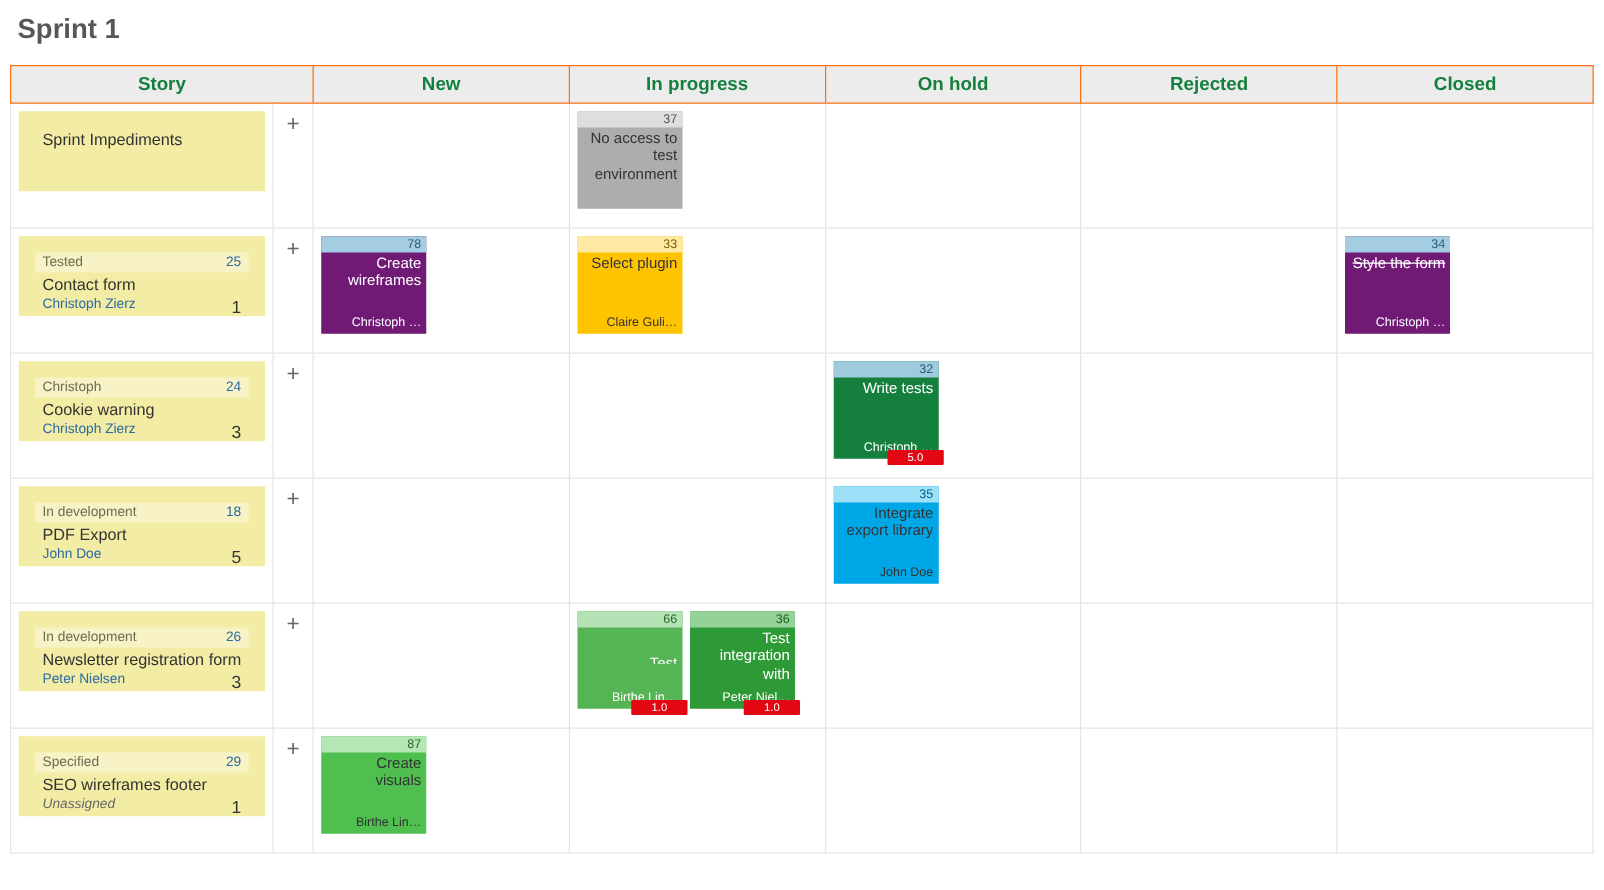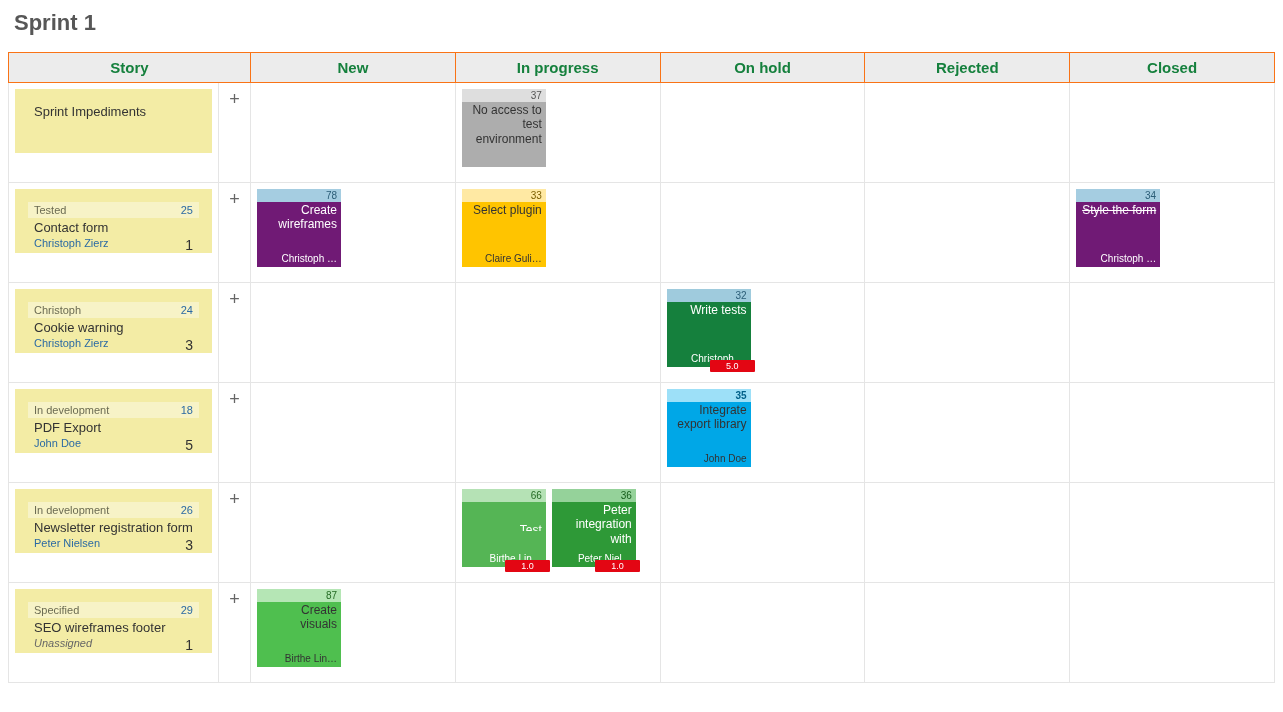--- a/index.html
+++ b/index.html
@@ -140,21 +140,21 @@
     padding: 0 16px;
     line-height: 12px;
     border-radius: 1px;
   }
   .strike { text-decoration: line-through; }
   
   .c-teal     { background: #701a75; } .c-teal     .task-header { background: #a5cde1; color:#2b5d77; }
   .c-tealdark { background: #15803d; } .c-tealdark .task-header { background: #9fcbdd; color:#2b5d77; }
   .c-yellow   { background: #ffc400; color:#333; } .c-yellow .task-header { background:#ffe9a3; color:#7a5e00; }
   .c-grey     { background: #adadad; color:#333; } .c-grey   .task-header { background:#dedede; color:#555; }
-  .c-blue     { background: #00a7e7; color:#333; } .c-blue   .task-header { background:#9de0f8; color:#006089;font-weight:bold; }
+  .c-blue     { background: #00a7e7; color:#333; } .c-blue   .task-header { background:#9de0f8; color:#006089; }
   .c-green1   { background: #55b555; gap: 20px; } .c-green1 .task-header { background:#b5e2b5; color:#246b24; }
   .c-green2   { background: #2e9937; } .c-green2 .task-header { background:#95d29a; color:#165e1b; }
   .c-green3   { background: #4fbf4f; color:#333; } .c-green3 .task-header { background:#b5e6b5; color:#246b24; }
 </style>
 </head>
 <body>
 
 <h2 class="page-title">Sprint 1</h2>
 
 <table class="board">
@@ -352,21 +352,21 @@
         <td class="task-cell">
           <div class="cards-wrap">
             <div class="task-card c-green1">
               <div class="task-header">66</div>
               <div class="task-title">Test newsletter</div>
               <div class="task-footer">Birthe Lin…</div>
               <div class="badge">1.0</div>
             </div>
             <div class="task-card c-green2">
               <div class="task-header">36</div>
-              <div class="task-title">Peter integration with</div>
+              <div class="task-title">Test integration with</div>
               <div class="task-footer">Peter Niel…</div>
               <div class="badge">1.0</div>
             </div>
           </div>
         </td>
         <td class="task-cell">
           <div class="cards-wrap"></div>
         </td>
         <td class="task-cell">
           <div class="cards-wrap"></div>

